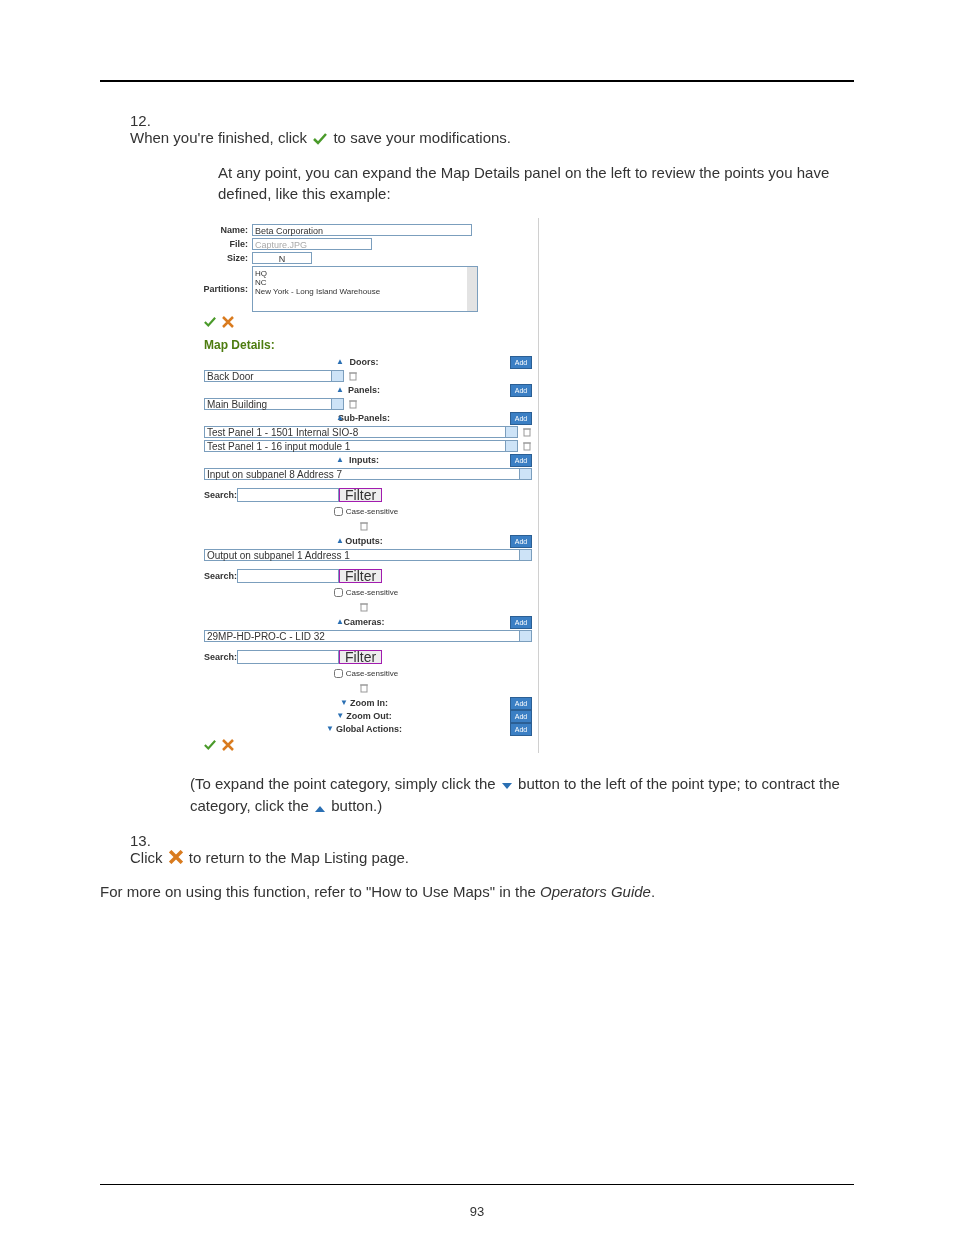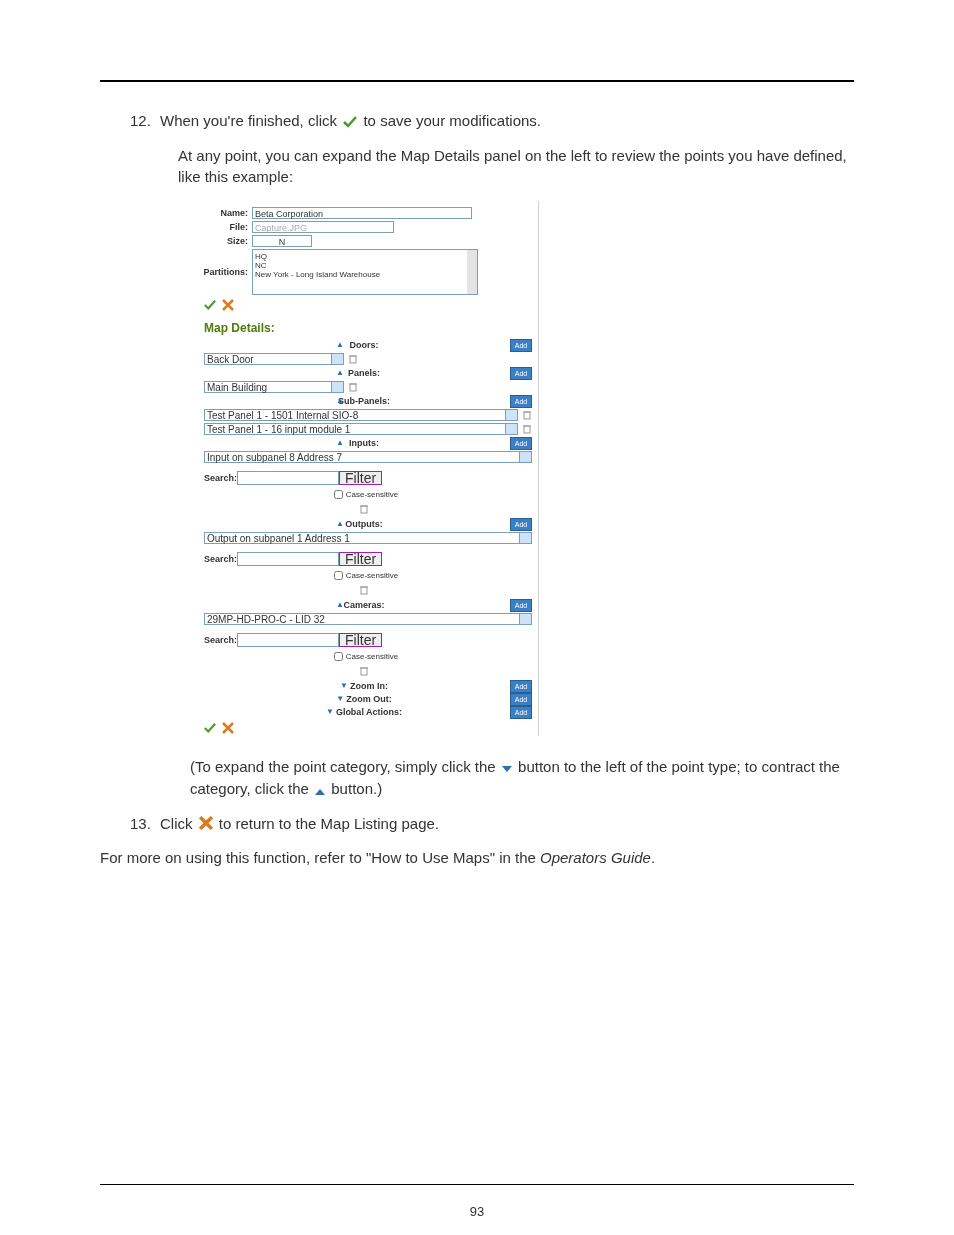--- a/index.html
+++ b/index.html
@@ -20,40 +20,41 @@
   .top-rule {
     border-top: 2px solid #000;
     margin: 0 0 30px 0;
   }
   .ol-block {
     margin-left: 30px;
   }
   .step {
     display: flex;
     margin-bottom: 14px;
+    flex-direction: column;
   }
   .step-num {
     width: 30px;
     flex-shrink: 0;
   }
   .step-body {
     flex: 1;
   }
   .italic { font-style: italic; }
   .inline-icon {
     display: inline-block;
     vertical-align: middle;
     margin: 0 2px;
   }
   .bodytext {
     margin: 0 0 14px 0;
     line-height: 1.4;
   }
   .indent-body {
-    margin-left: 48px;
+    margin-left: 88px;
   }
   .indent-body2 {
     margin-left: 60px;
   }
   .figure {
     width: 348px;
     border-right: 1px solid #d0d0d0;
     margin-left: 60px;
     margin-bottom: 20px;
     padding: 6px 0 0 0;
@@ -277,21 +278,21 @@
 
     <div class="figure">
 
       <div class="row">
         <div class="lbl" style="width:58px">Name:</div>
         <div class="fld" style="width:220px">Beta Corporation</div>
       </div>
 
       <div class="row">
         <div class="lbl" style="width:58px">File:</div>
-        <div class="fld grey" style="width:142px">Capture.JPG</div>
+        <div class="fld grey" style="width:120px">Capture.JPG</div>
       </div>
 
       <div class="row">
         <div class="lbl" style="width:58px">Size:</div>
         <div class="fld" style="width:60px;text-align:center">N</div>
       </div>
 
       <div class="row" style="align-items:center">
         <div class="lbl" style="width:58px">Partitions:</div>
         <div class="listbox">

